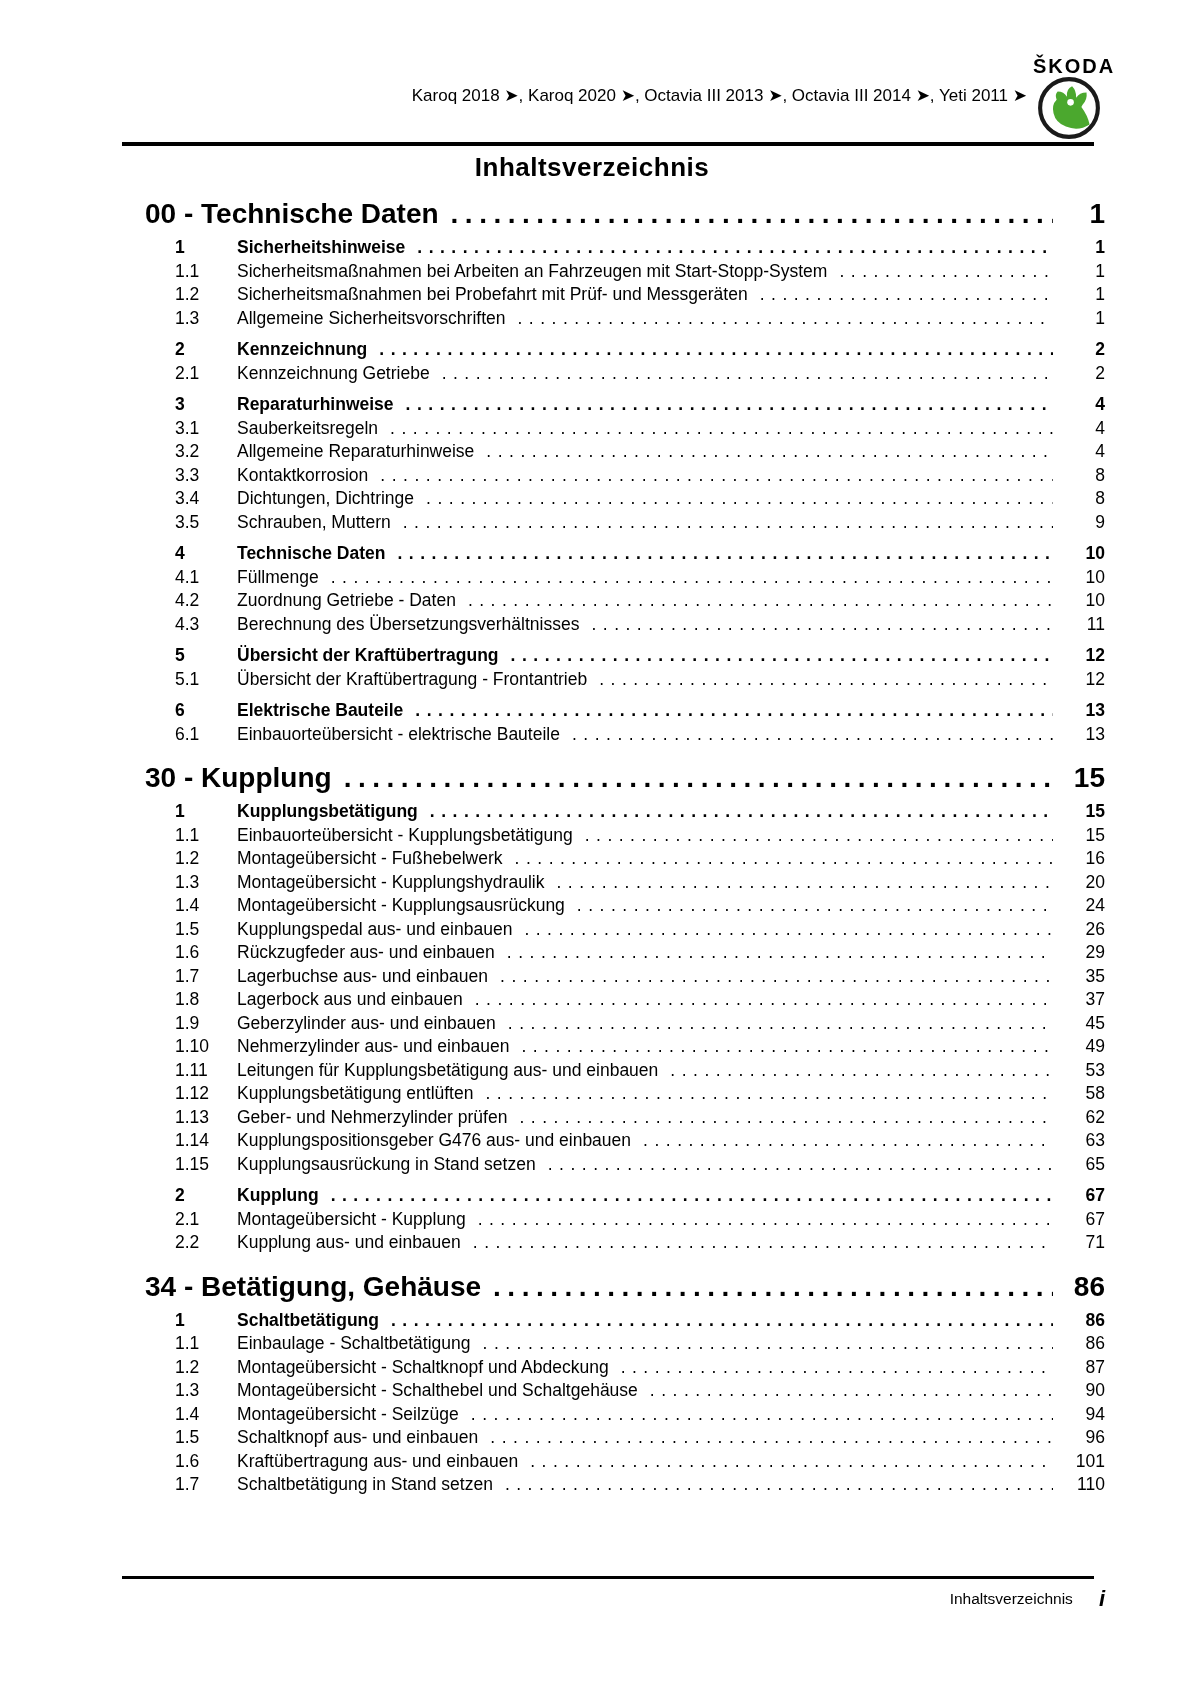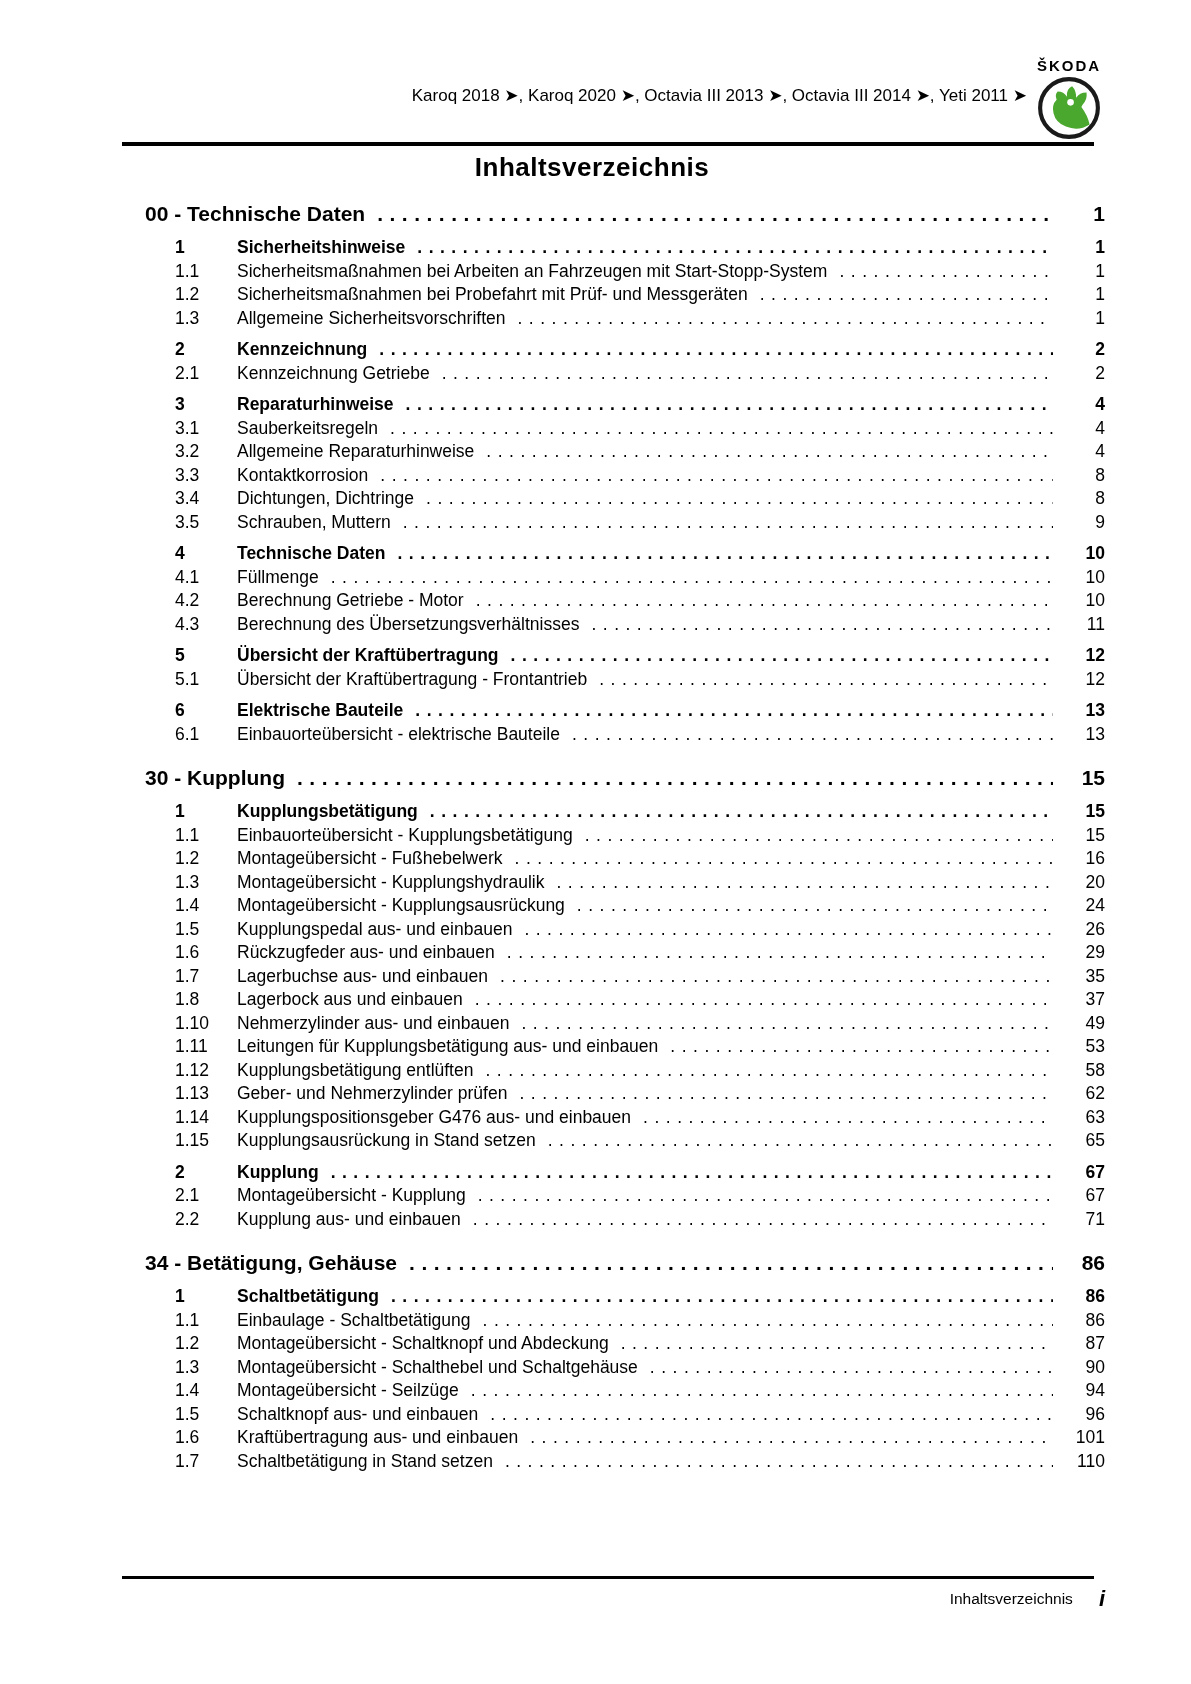--- a/index.html
+++ b/index.html
@@ -10,36 +10,36 @@
     overflow:hidden;
   }
 
   
   .header { position:absolute; left:122px; top:58px; width:983px; height:90px; }
   .header-text {
     position:absolute; right:78px; top:22px; text-align:right;
     font-size:17px; line-height:31px; white-space:nowrap;
   }
   .brand { position:absolute; right:0; top:0; width:72px; text-align:center; }
-  .brand-word { font-size:15px; font-weight:bold; letter-spacing:2px; line-height:16px; }
+  .brand-word { font-size:20px; font-weight:bold; letter-spacing:2px; line-height:16px; }
   .brand-roundel { margin-top:1px; }
   .header-rule { position:absolute; left:122px; top:142px; width:972px; height:4px; background:#000; }
 
   
   .page-title {
     position:absolute; left:122px; top:152px; width:940px;
     text-align:center; font-size:26px; font-weight:bold; letter-spacing:0.5px;
   }
 
   
   .toc { position:absolute; left:122px; top:182px; width:983px; }
   .row { display:flex; align-items:baseline; }
   .row-sub { font-size:17.5px; line-height:23.5px; font-weight:normal; }
   .row-l1  { font-size:17.5px; line-height:23.5px; font-weight:bold; margin-top:8px; }
-  .row-sec { font-size:21px;   line-height:28px;   font-weight:bold; margin-top:18px; }
+  .row-sec { font-size:28px;   line-height:28px;   font-weight:bold; margin-top:18px; }
   .row-sec .lbl { padding-left:23px; }
   .num { width:62px; margin-left:53px; flex:0 0 auto; }
   .lbl { white-space:nowrap; flex:0 0 auto; }
   .dots { flex:1 1 auto; overflow:hidden; white-space:nowrap; margin:0 14px 0 12px; }
   .dots::after {
     content:"................................................................................................................................................................";
     letter-spacing:6.5px;
   }
   .pg { flex:0 0 auto; min-width:38px; text-align:right; }
 
@@ -159,21 +159,21 @@
           <span class="pg">10</span>
         </div>
         <div class="row row-sub">
           <span class="num">4.1</span>
           <span class="lbl">Füllmenge</span>
           <span class="dots"></span>
           <span class="pg">10</span>
         </div>
         <div class="row row-sub">
           <span class="num">4.2</span>
-          <span class="lbl">Berechnung Getriebe - Motor</span>
+          <span class="lbl">Zuordnung Getriebe - Daten</span>
           <span class="dots"></span>
           <span class="pg">10</span>
         </div>
         <div class="row row-sub">
           <span class="num">4.3</span>
           <span class="lbl">Berechnung des Übersetzungsverhältnisses</span>
           <span class="dots"></span>
           <span class="pg">11</span>
         </div>
         <div class="row row-l1">
@@ -255,20 +255,26 @@
           <span class="dots"></span>
           <span class="pg">35</span>
         </div>
         <div class="row row-sub">
           <span class="num">1.8</span>
           <span class="lbl">Lagerbock aus und einbauen</span>
           <span class="dots"></span>
           <span class="pg">37</span>
         </div>
         <div class="row row-sub">
+          <span class="num">1.9</span>
+          <span class="lbl">Geberzylinder aus- und einbauen</span>
+          <span class="dots"></span>
+          <span class="pg">45</span>
+        </div>
+        <div class="row row-sub">
           <span class="num">1.10</span>
           <span class="lbl">Nehmerzylinder aus- und einbauen</span>
           <span class="dots"></span>
           <span class="pg">49</span>
         </div>
         <div class="row row-sub">
           <span class="num">1.11</span>
           <span class="lbl">Leitungen für Kupplungsbetätigung aus- und einbauen</span>
           <span class="dots"></span>
           <span class="pg">53</span>

